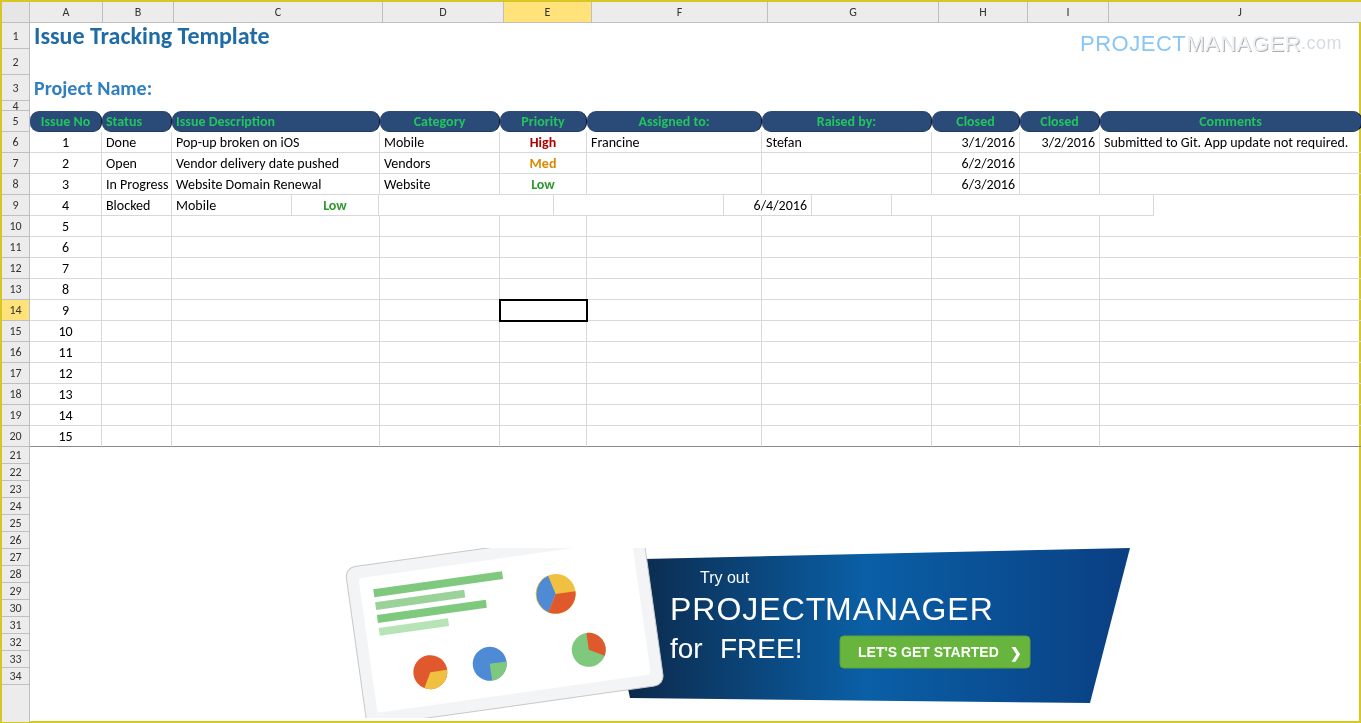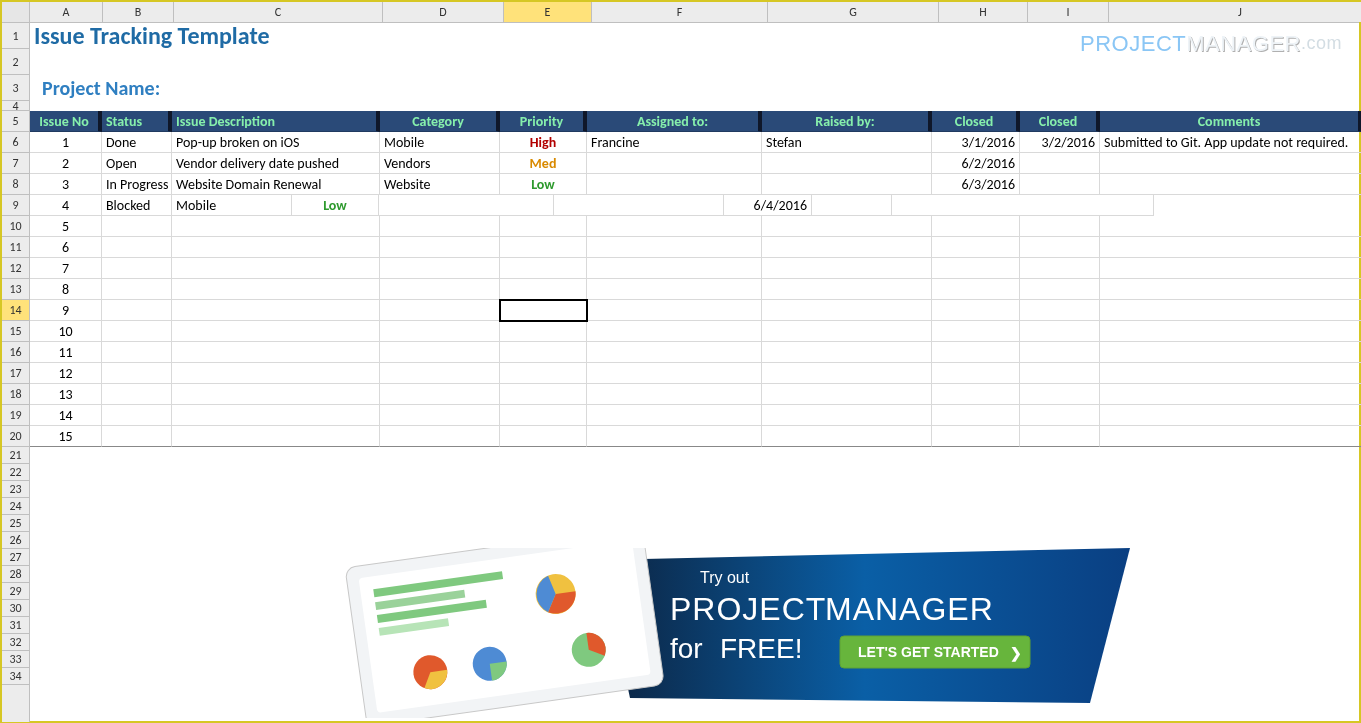--- a/index.html
+++ b/index.html
@@ -117,42 +117,43 @@
   .title-main {
     font-size: 24px;
     font-weight: 700;
     color: #1f6ba5;
     padding-left: 4px;
   }
   .title-sub {
     font-size: 20px;
     font-weight: 600;
     color: #2f7fc1;
-    padding-left: 12px;
+    padding-left: 4px;
   }
   .logo-wrap {
     position: absolute;
     top: 8px;
     right: 20px;
     font-family: Impact, "Arial Black", sans-serif;
     font-size: 22px;
     letter-spacing: 0.5px;
     white-space: nowrap;
   }
   .logo-proj { color: #8ac6f5; }
   .logo-mgr  { color: #eef3f7; text-shadow: 1px 1px 0 #b0b0b0; }
   .logo-com  { color: #d3dde3; font-size: 18px; vertical-align: 2px; }
 
   
   .row.thead .cell {
     background: #2a4a78;
-    color: #86efac;
+    color: #22c55e;
     font-weight: 600;
-    border-right: 4px solid #0f172a;
+    border-right: 1px solid #0f172a;
     border-bottom: 1px solid #203a60;
+    border-radius: 9px;
   }
   .center { justify-content: center; text-align: center; }
   .right  { justify-content: flex-end; }
   .left   { justify-content: flex-start; text-align: left; }
   .bold   { font-weight: 700; }
 
   .pri-High { color: #b20000; }
   .pri-Med  { color: #d98a00; }
   .pri-Low  { color: #2e9a2e; }
 

